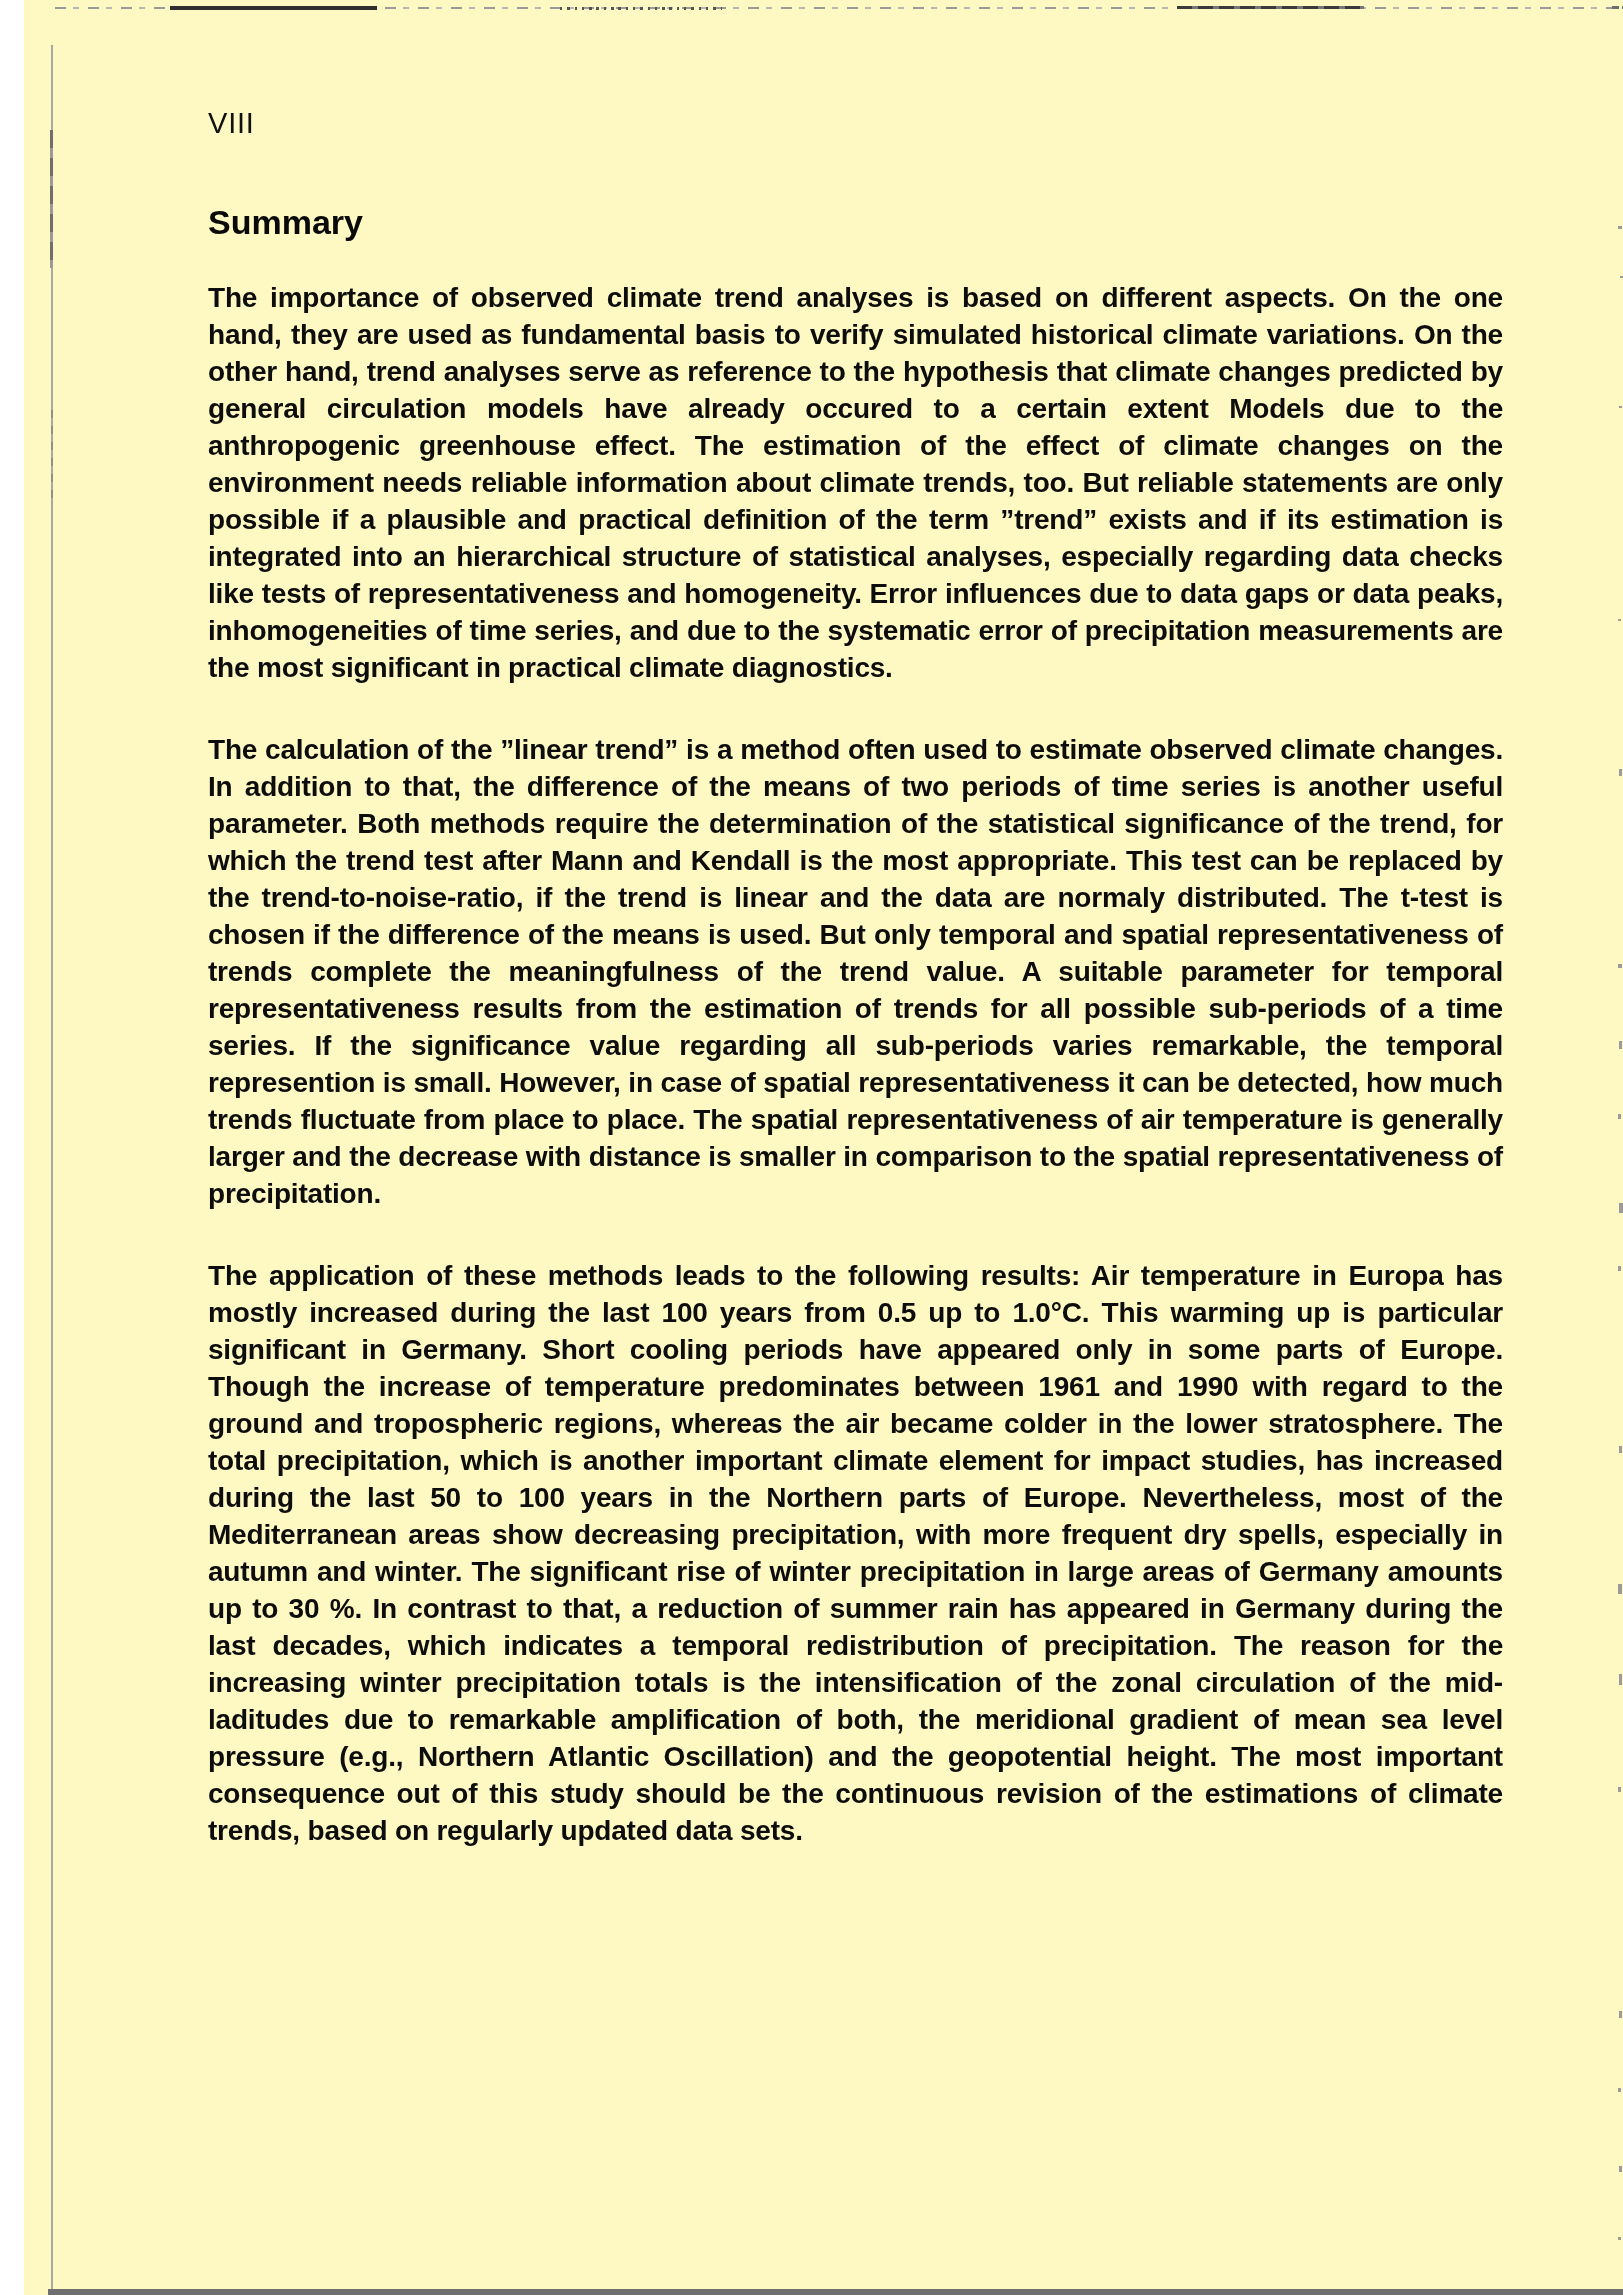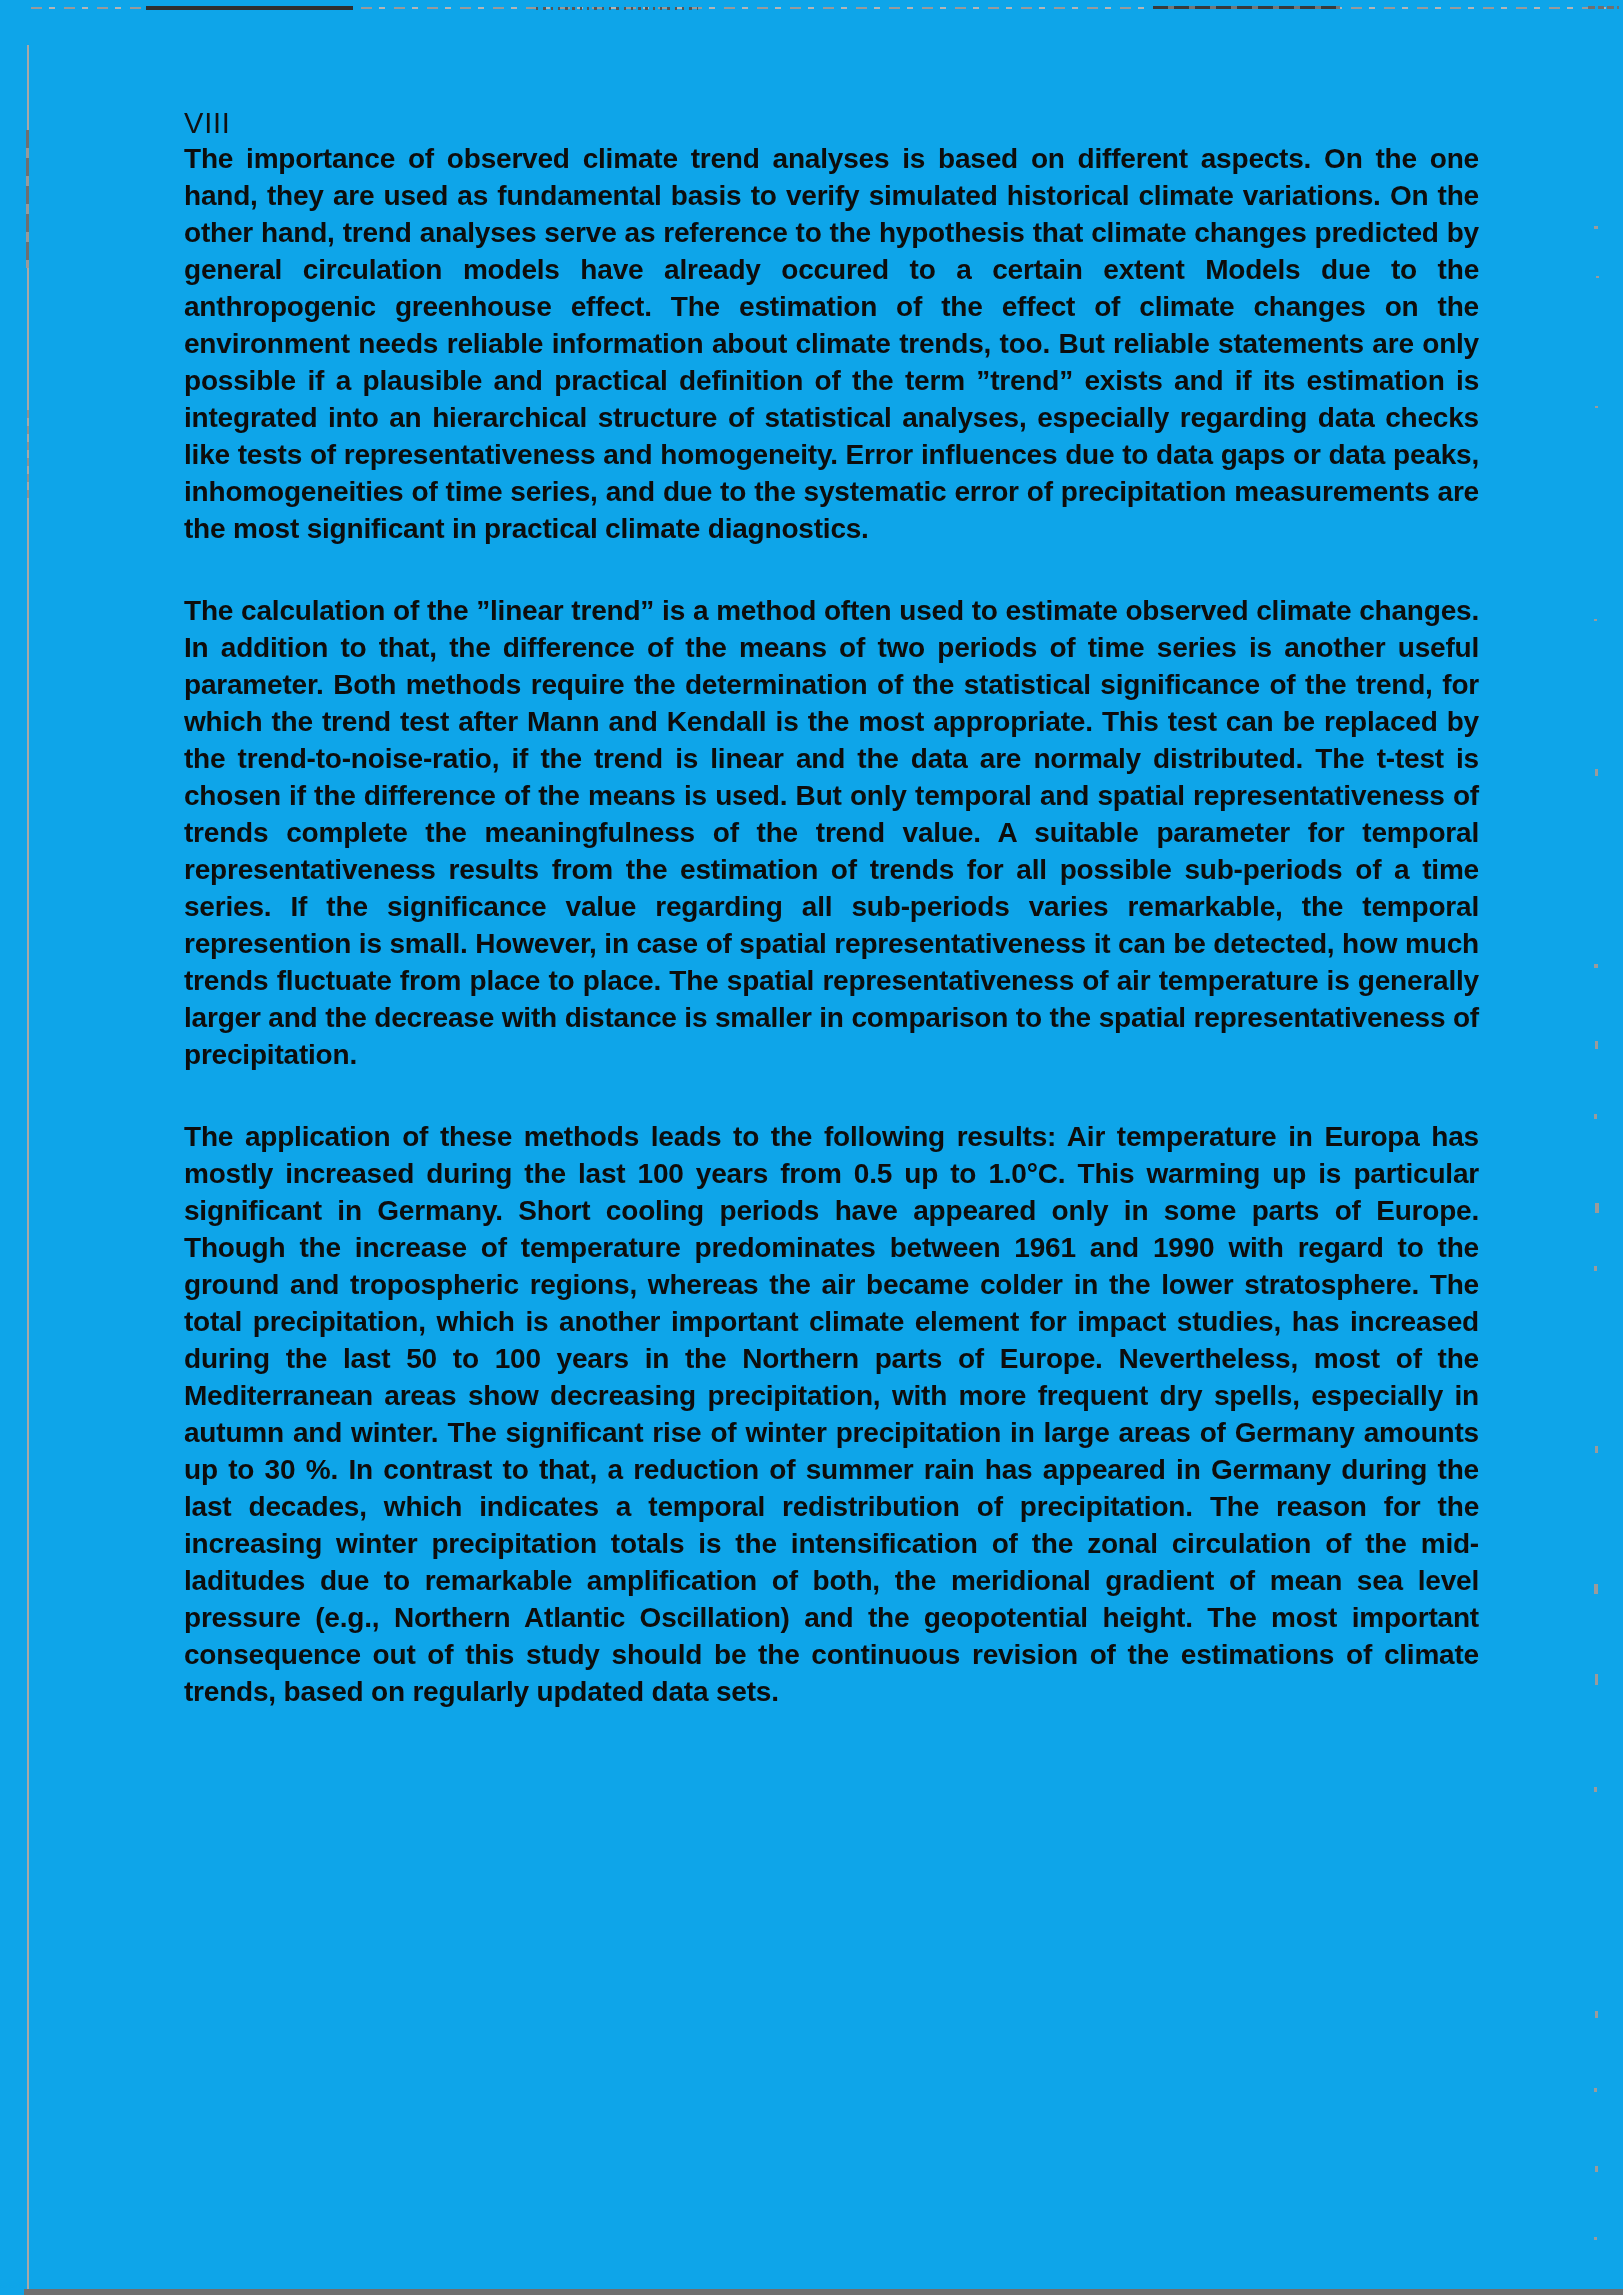--- a/index.html
+++ b/index.html
@@ -8,21 +8,22 @@
     height: 2295px;
     background: #ffffff;
     font-family: "Liberation Sans", sans-serif;
     color: #0d0d0d;
     position: relative;
     overflow: hidden;
   }
   .page {
     position: absolute;
     inset: 0;
-    background: #0ea5e9;
+    background: #fef9c3;
+    margin-left: 24px;
   }
   .content {
     position: absolute;
     left: 184px;
     top: 106px;
     width: 1295px;
   }
   .page-number {
     font-size: 29px;
     line-height: 34px;
@@ -96,18 +97,19 @@
   <div class="speck" style="left:1594px; top:1584px; width:4px; height:9.7px;"></div>
   <div class="speck" style="left:1595px; top:1674px; width:3.2px; height:11.4px;"></div>
   <div class="speck" style="left:1594px; top:1787px; width:3.2px; height:4.9px;"></div>
   <div class="speck" style="left:1595px; top:2011px; width:3.2px; height:6.5px;"></div>
   <div class="speck" style="left:1594px; top:2088px; width:3.2px; height:4px;"></div>
   <div class="speck" style="left:1595px; top:2166px; width:3.2px; height:5.7px;"></div>
   <div class="speck" style="left:1594px; top:2237px; width:3.2px; height:3.2px;"></div>
 
   <div class="content">
     <div class="page-number">VIII</div>
+    <h1 class="heading">Summary</h1>
     <p class="para">The importance of observed climate trend analyses is based on different aspects. On the one hand, they are used as fundamental basis to verify simulated historical climate variations. On the other hand, trend analyses serve as reference to the hypothesis that climate changes predicted by general circulation models have already occured to a certain extent Models due to the anthropogenic greenhouse effect. The estimation of the effect of climate changes on the environment needs reliable information about climate trends, too. But reliable statements are only possible if a plausible and practical definition of the term ”trend” exists and if its estimation is integrated into an hierarchical structure of statistical analyses, especially regarding data checks like tests of representativeness and homogeneity. Error influences due to data gaps or data peaks, inhomogeneities of time series, and due to the systematic error of precipitation measurements are the most significant in practical climate diagnostics.</p>
     <p class="para">The calculation of the ”linear trend” is a method often used to estimate observed climate changes. In addition to that, the difference of the means of two periods of time series is another useful parameter. Both methods require the determination of the statistical significance of the trend, for which the trend test after Mann and Kendall is the most appropriate. This test can be replaced by the trend-to-noise-ratio, if the trend is linear and the data are normaly distributed. The t-test is chosen if the difference of the means is used. But only temporal and spatial representativeness of trends complete the meaningfulness of the trend value. A suitable parameter for temporal representativeness results from the estimation of trends for all possible sub-periods of a time series. If the significance value regarding all sub-periods varies remarkable, the temporal represention is small. However, in case of spatial representativeness it can be detected, how much trends fluctuate from place to place. The spatial representativeness of air temperature is generally larger and the decrease with distance is smaller in comparison to the spatial representativeness of precipitation.</p>
     <p class="para">The application of these methods leads to the following results: Air temperature in Europa has mostly increased during the last 100 years from 0.5 up to 1.0°C. This warming up is particular significant in Germany. Short cooling periods have appeared only in some parts of Europe. Though the increase of temperature predominates between 1961 and 1990 with regard to the ground and tropospheric regions, whereas the air became colder in the lower stratosphere. The total precipitation, which is another important climate element for impact studies, has increased during the last 50 to 100 years in the Northern parts of Europe. Nevertheless, most of the Mediterranean areas show decreasing precipitation, with more frequent dry spells, especially in autumn and winter. The significant rise of winter precipitation in large areas of Germany amounts up to 30 %. In contrast to that, a reduction of summer rain has appeared in Germany during the last decades, which indicates a temporal redistribution of precipitation. The reason for the increasing winter precipitation totals is the intensification of the zonal circulation of the mid-laditudes due to remarkable amplification of both, the meridional gradient of mean sea level pressure (e.g., Northern Atlantic Oscillation) and the geopotential height. The most important consequence out of this study should be the continuous revision of the estimations of climate trends, based on regularly updated data sets.</p>
   </div>
 </div>
 
 
 </body></html>

